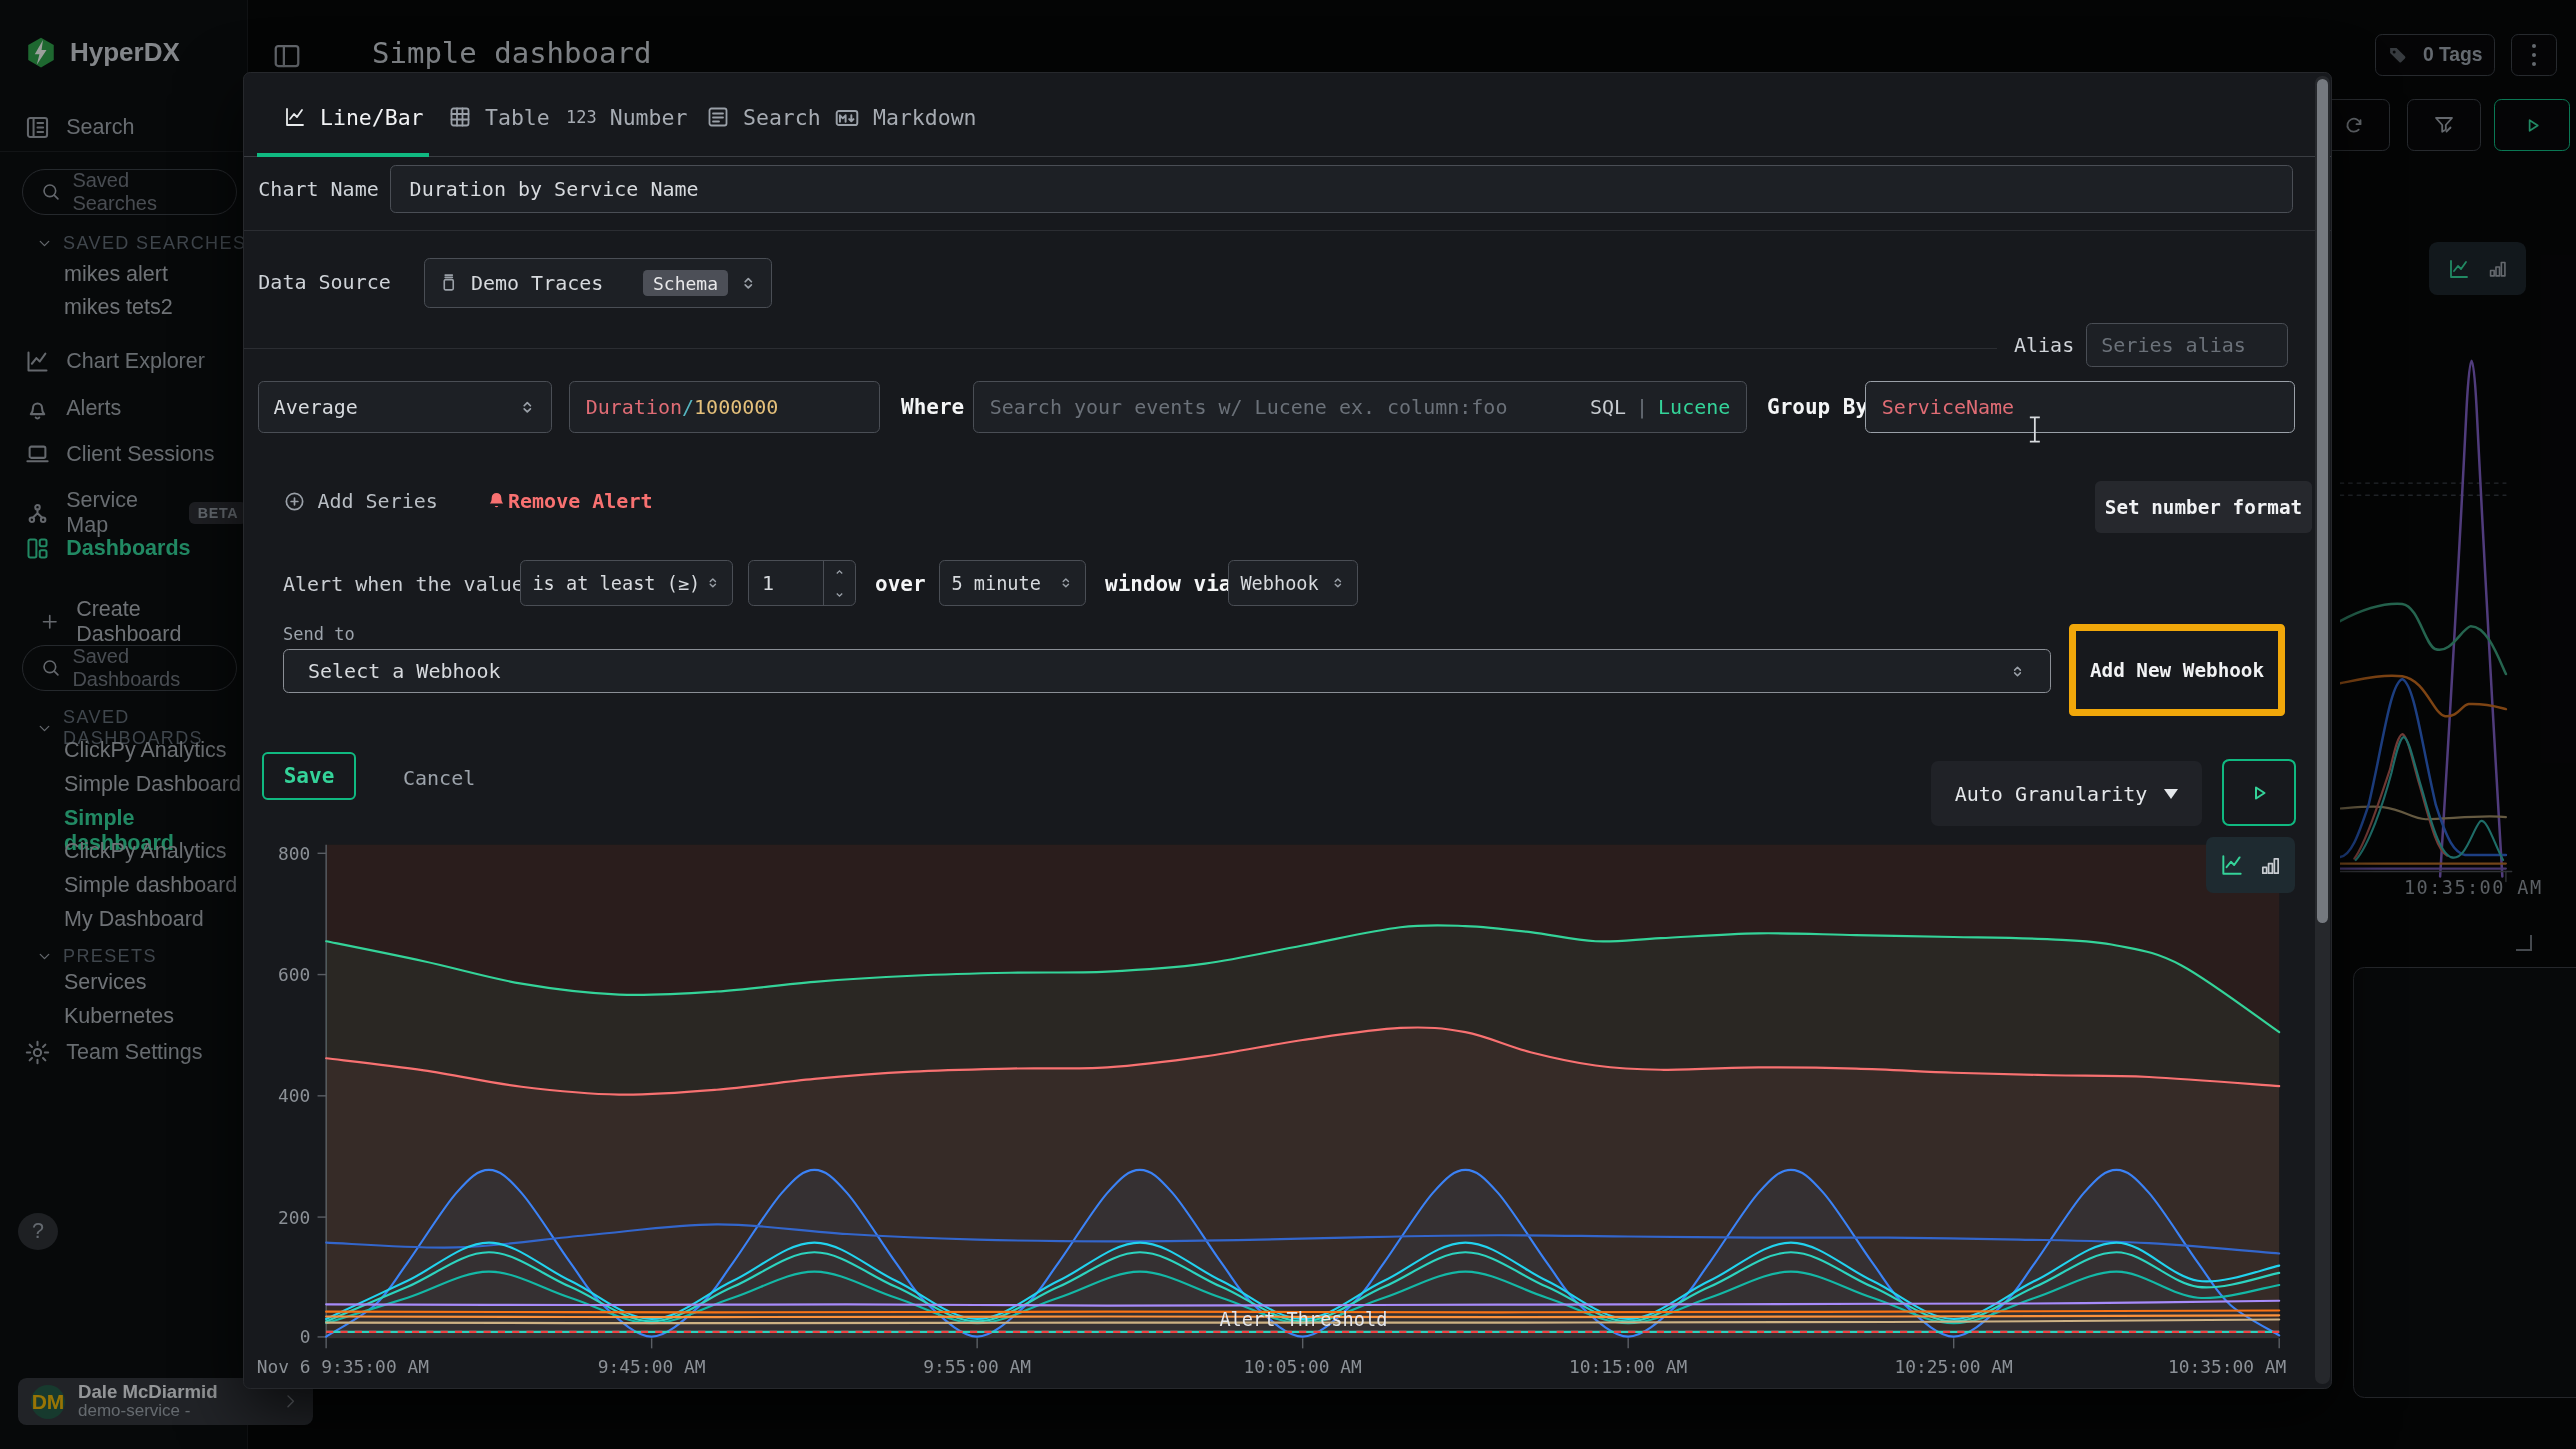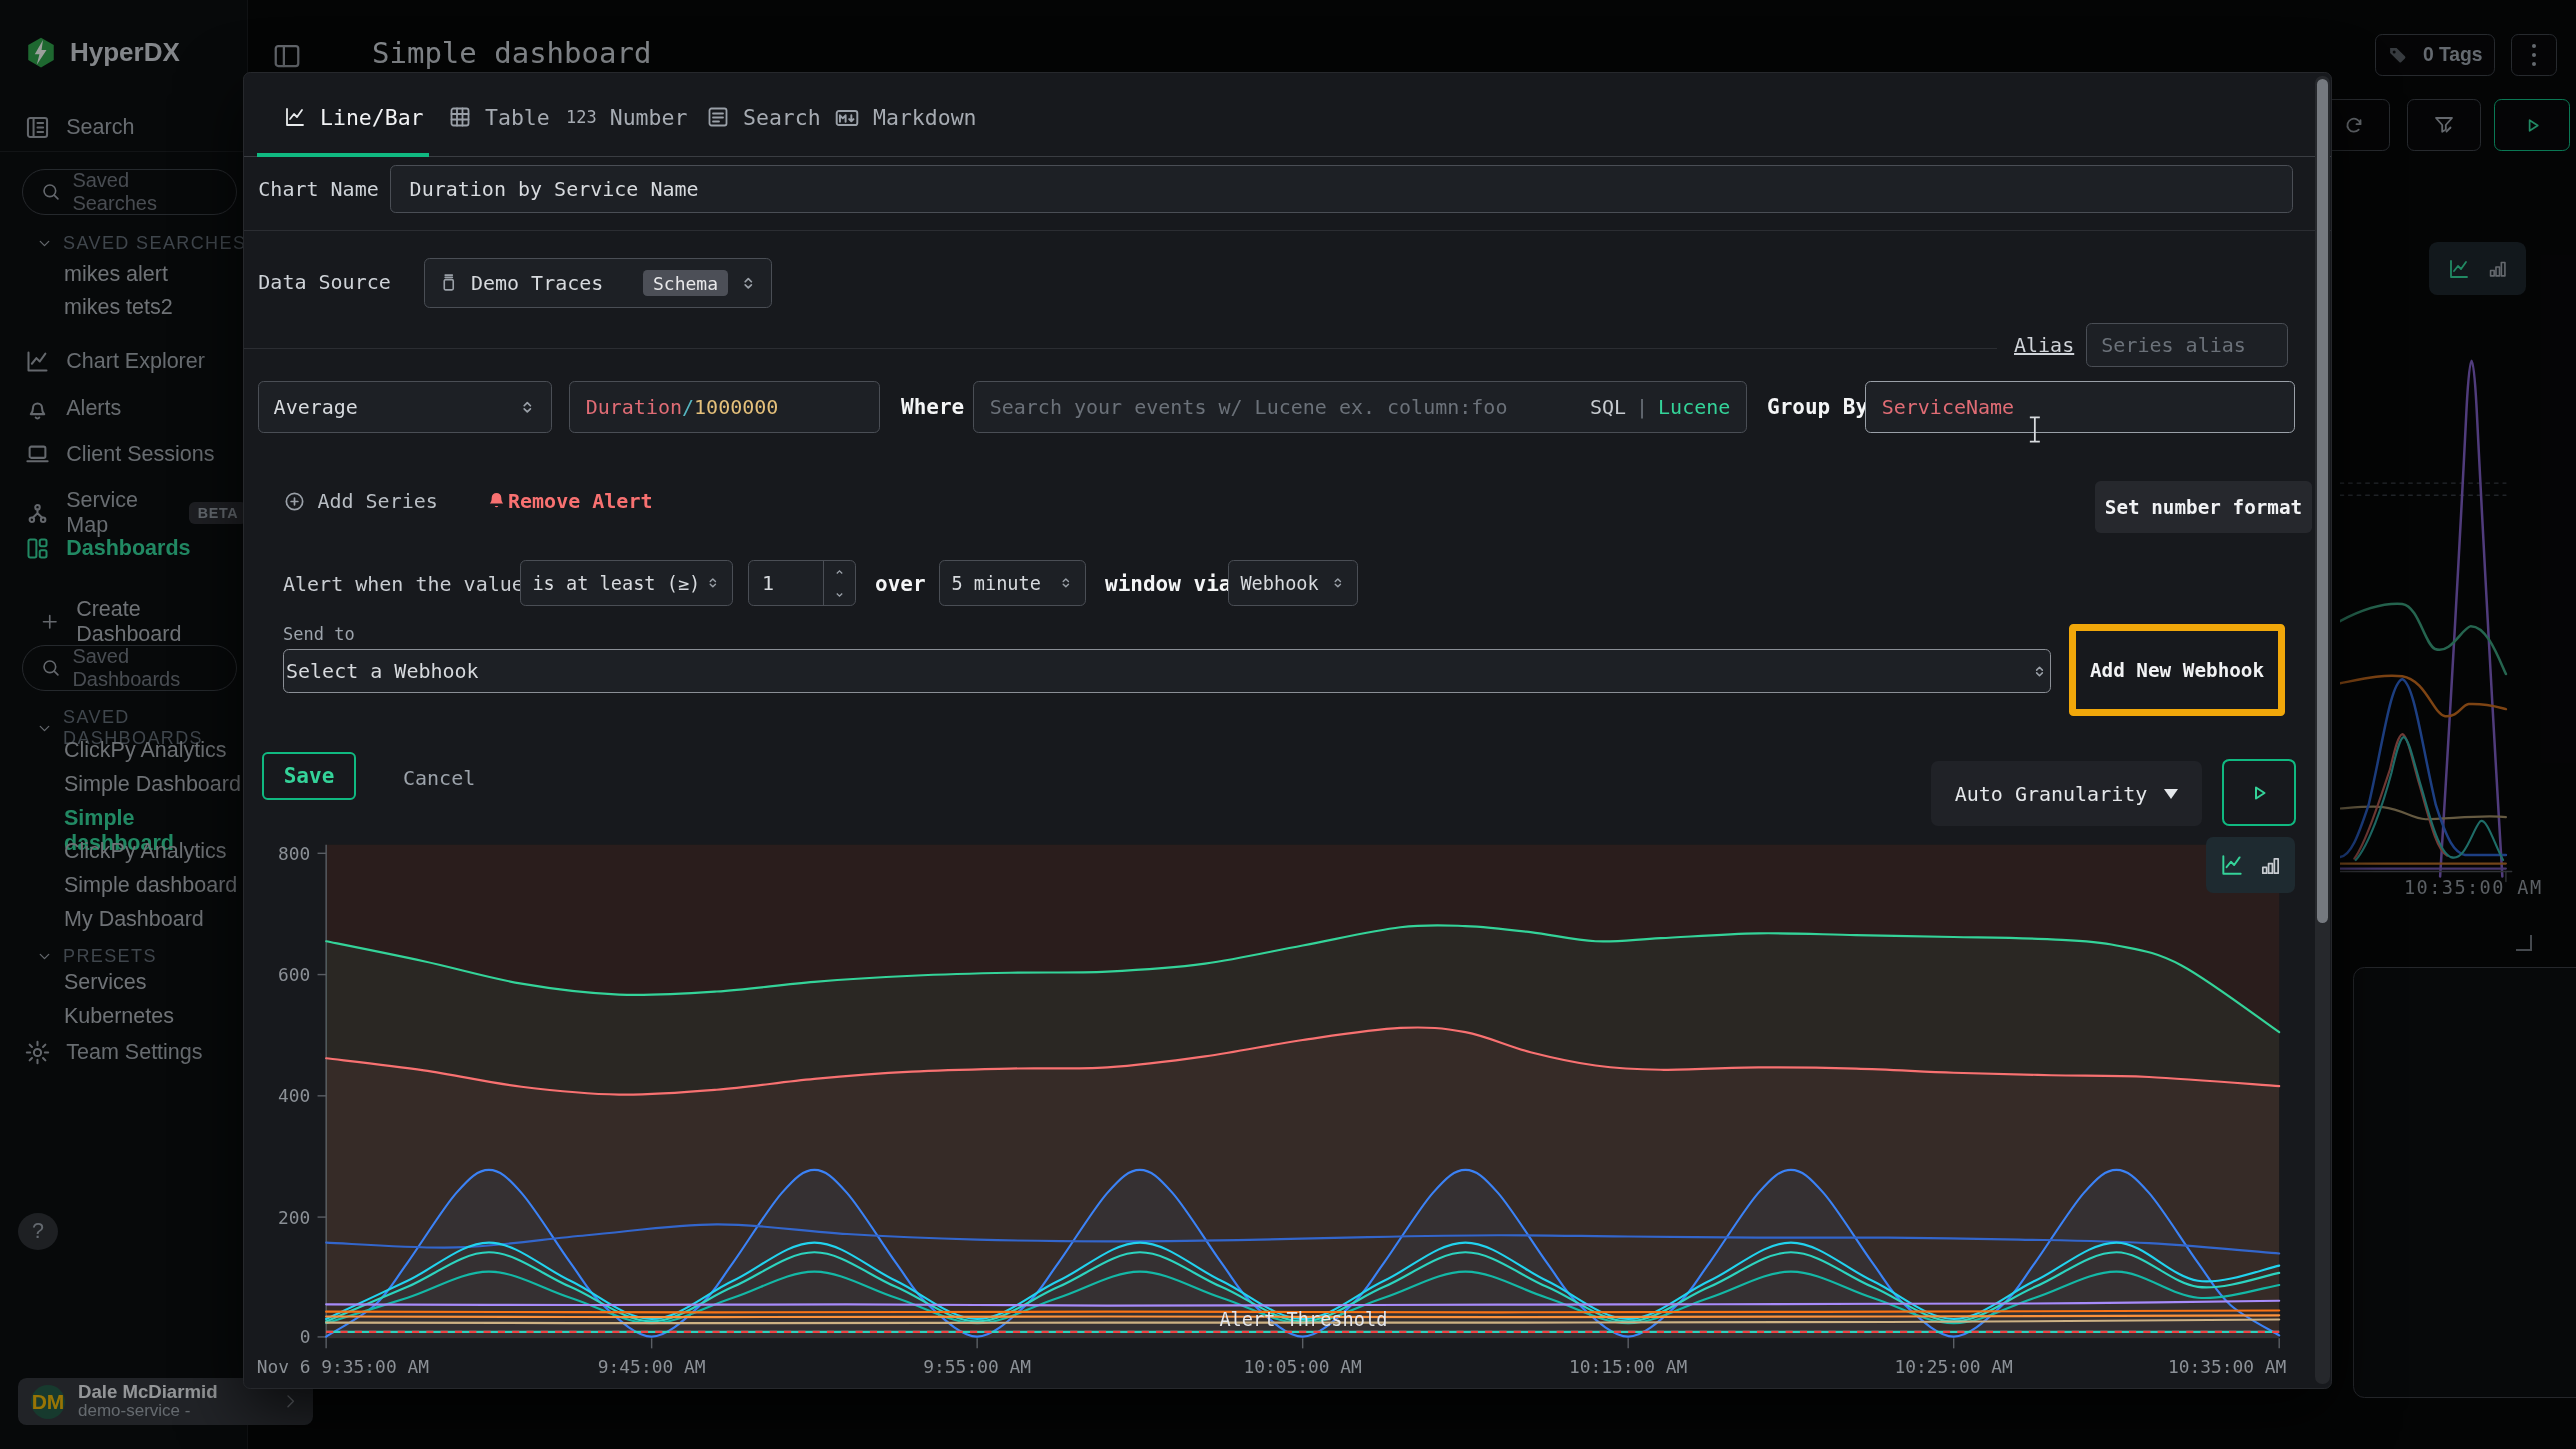--- a/index.html
+++ b/index.html
@@ -350,21 +350,21 @@
       <span style="flex:1;">Demo Traces</span>
       <span style="background:#4c4f57;color:#e8e8ea;font-size:18px;padding:2.9px 10px;border-radius:4.3px;">Schema</span>
       <span class="chev-pair">
           <svg viewBox="0 0 24 24" width="18.6" height="18.6">
             <path d="M8 10l4-4 4 4M8 14l4 4 4-4"></path>
           </svg>
         </span>
     </div>
 
     <div class="abs divider" style="left:0;top:275px;width:1753px;"></div>
-    <div class="abs lbl" style="left:1770px;top:260px;text-decoration:underline;">Alias</div>
+    <div class="abs lbl" style="left:1770px;top:260px;">Alias</div>
     <div class="abs inp" style="left:1842px;top:250px;width:202px;height:44px;padding:0 14.3px;">
       <span class="ph">Series alias</span>
     </div>
 
     <div class="abs inp" style="left:14.3px;top:308px;width:294px;height:52px;padding:0 14.3px;">
       <span style="flex:1;">Average</span>
       <span class="chev-pair">
           <svg viewBox="0 0 24 24" width="18.6" height="18.6">
             <path d="M8 10l4-4 4 4M8 14l4 4 4-4"></path>
           </svg>
@@ -445,21 +445,21 @@
     <div class="abs inp" style="left:984px;top:487px;width:130px;height:46px;padding:0 11.4px;font-size:18.6px;">
       <span style="flex:1;">Webhook</span>
       <span class="chev-pair">
           <svg viewBox="0 0 24 24" width="15.7" height="15.7">
             <path d="M8 10l4-4 4 4M8 14l4 4 4-4"></path>
           </svg>
         </span>
     </div>
 
     <div class="abs" style="left:39px;top:551px;font-size:17px;color:#9ca3ab;">Send to</div>
-    <div class="abs inp" style="left:39px;top:576px;width:1768px;height:44px;padding:0 2px;border-color:#8b8f96;">
+    <div class="abs inp" style="left:39px;top:576px;width:1768px;height:44px;padding:0 24px;border-color:#8b8f96;">
       <span style="flex:1;">Select a Webhook</span>
       <span class="chev-pair">
           <svg viewBox="0 0 24 24" width="17" height="17">
             <path d="M8 10l4-4 4 4M8 14l4 4 4-4"></path>
           </svg>
         </span>
     </div>
     <div id="hl-ring" class="abs" style="left:1825px;top:551px;width:216px;height:92px;">
       <div style="width:100%;height:100%;background:#17191d;color:#f1f2f4;font-size:19.3px;font-weight:bold;display:flex;align-items:center;justify-content:center;">Add New Webhook</div>
     </div>

